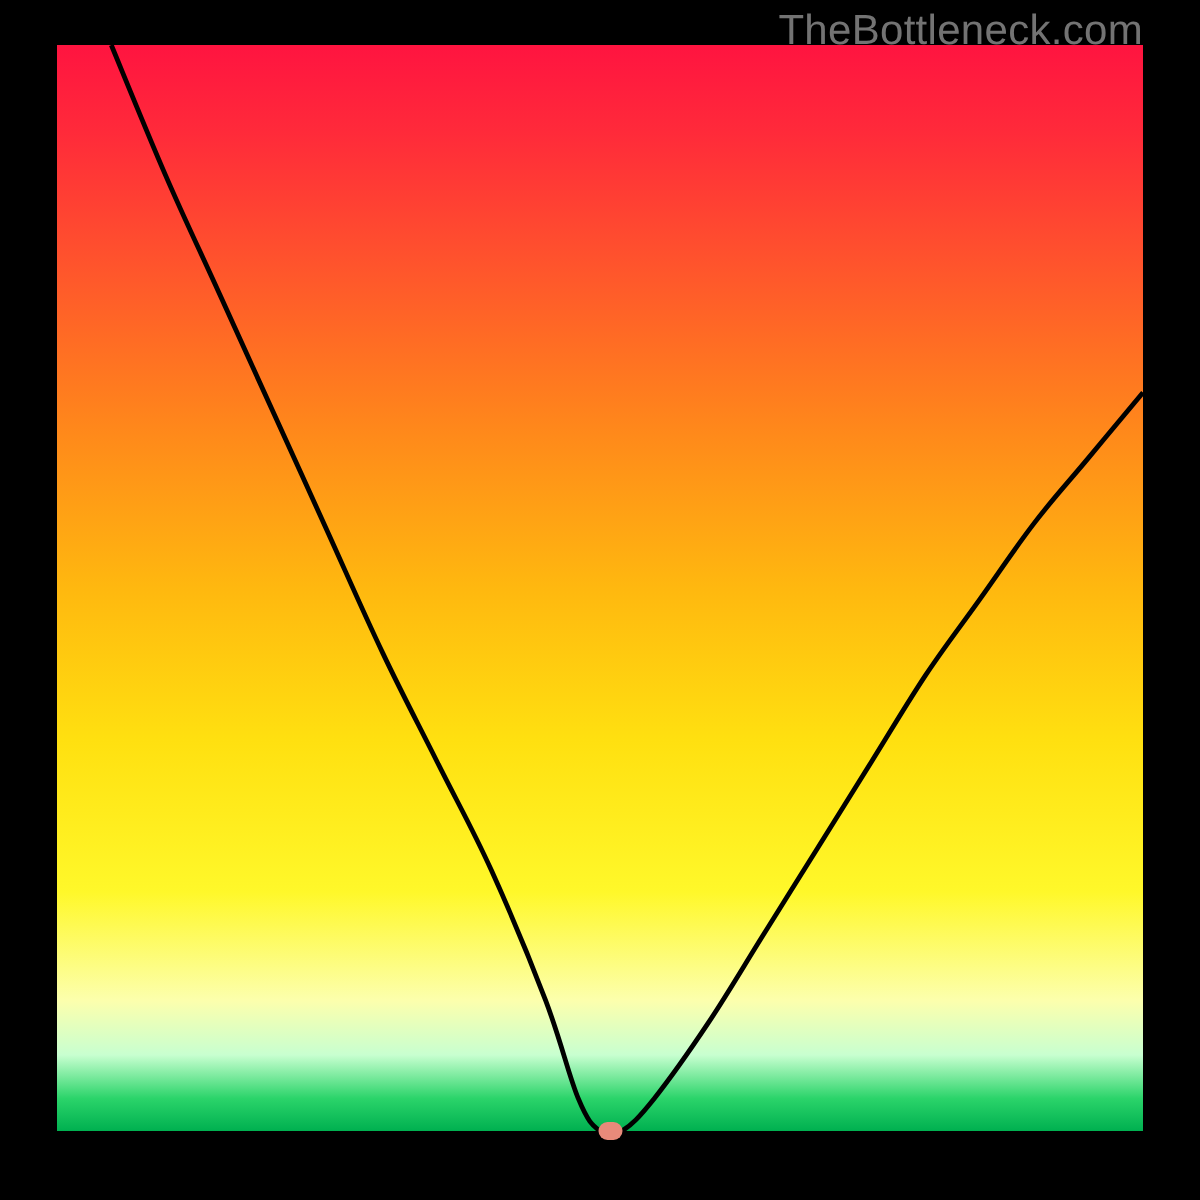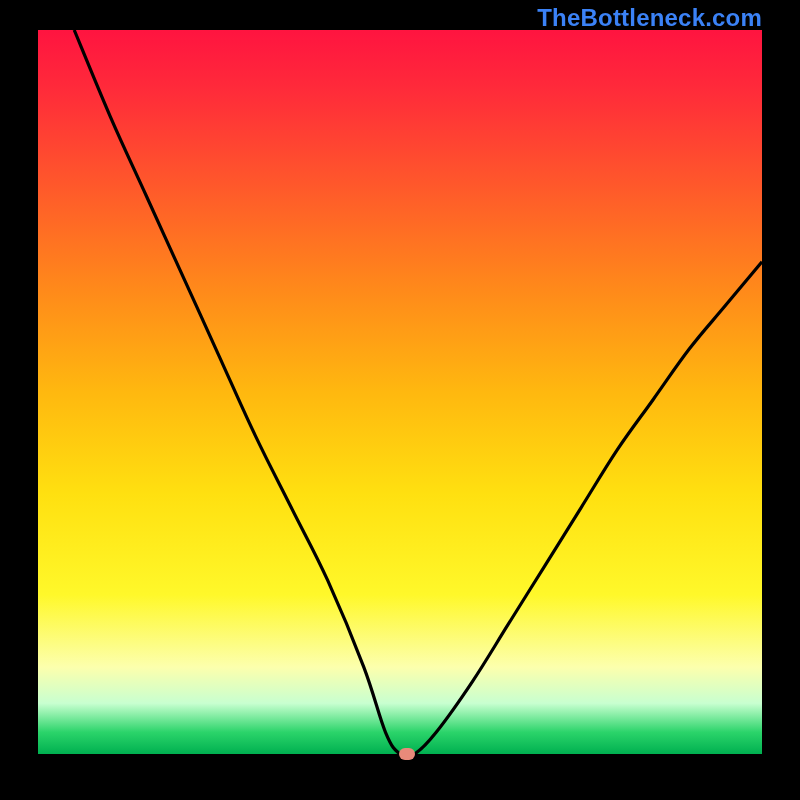--- a/index.html
+++ b/index.html
@@ -50,23 +50,23 @@
     width: 16px;
     height: 12px;
     background: #e88a7a;
     border-radius: 6px;
     transform: translate(-50%, -50%);
   }
   .watermark {
     position: absolute;
     top: 4px;
     right: 38px;
-    color: #3b82f6;
-    font-size: 24px;
-    font-weight: 700;
+    color: #737373;
+    font-size: 28px;
+    font-weight: 400;
     letter-spacing: 0.2px;
   }
 </style>
 </head>
 <body>
 
 <div class="frame">
 
   <div class="watermark">TheBottleneck.com</div>
 

